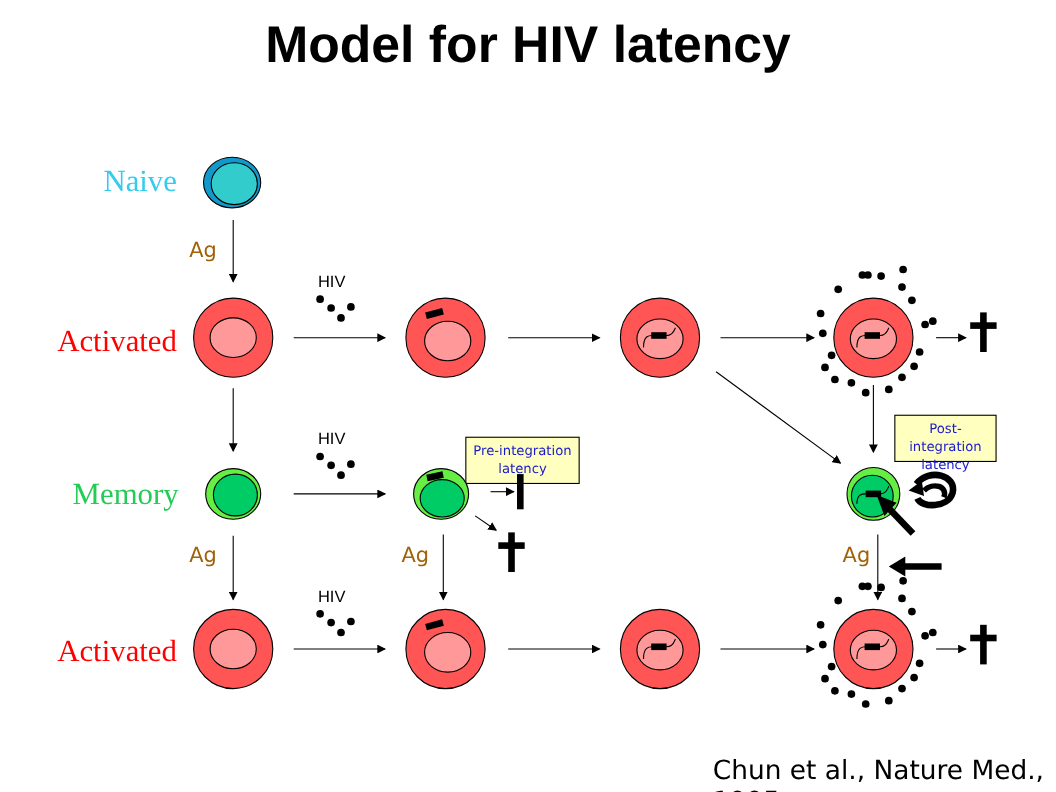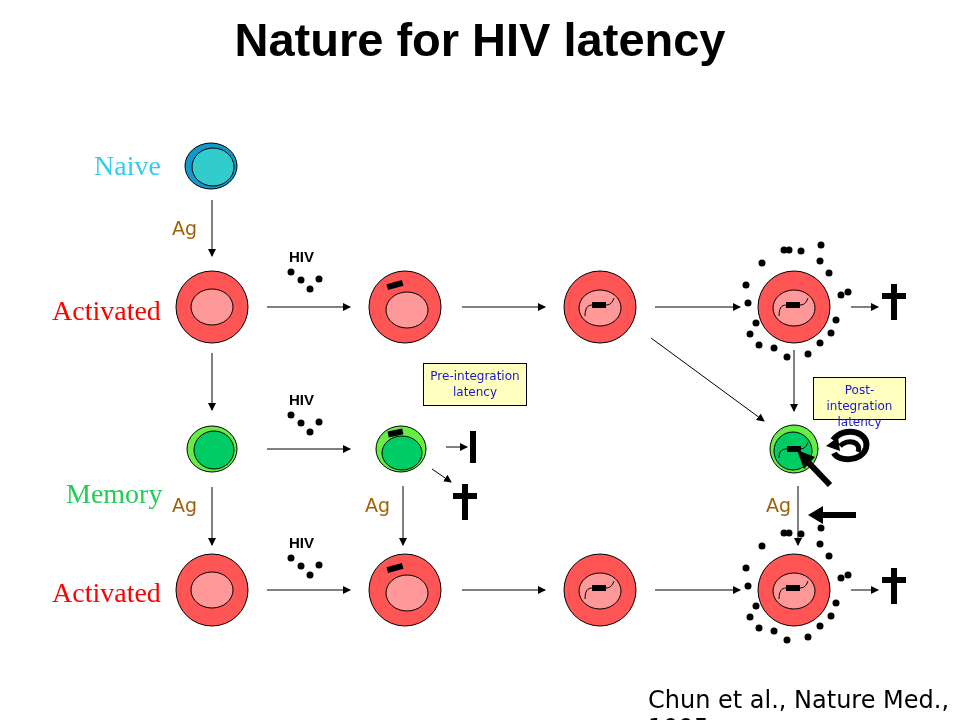--- a/index.html
+++ b/index.html
@@ -1,44 +1,44 @@
 <!DOCTYPE html>
 <html><head>
 <meta charset="utf-8">
 <style>
   html, body { margin: 0; padding: 0; background: #ffffff; }
   body { width: 960px; height: 720px; position: relative; overflow: hidden; font-family: "Liberation Sans", sans-serif; }
   .title { position: absolute; left: 0; top: 12px; width: 960px; text-align: center; font-size: 47px; font-weight: bold; color: #000; font-family: "Liberation Sans", sans-serif; }
   .row-label { position: absolute; font-size: 28px; font-family: Liberation Serif, serif; }
   .ag { position: absolute; font-size: 19px; color: #a16207; font-family: "DejaVu Sans", sans-serif; }
-  .hiv { position: absolute; font-size: 15px; font-weight: bold; color: #000; font-family: "Liberation Sans", sans-serif; }
+  .hiv { position: absolute; font-size: 15px; font-weight: normal; color: #000; font-family: "Liberation Sans", sans-serif; }
   .note { position: absolute; background: #ffffc0; border: 1px solid #000; color: #1a1acc; font-size: 12px; text-align: center; line-height: 16px; padding: 4px 2px; box-sizing: border-box; font-family: "DejaVu Sans", sans-serif; }
   .cite { position: absolute; left: 648px; top: 686px; font-size: 24px; color: #000; font-family: "DejaVu Sans", sans-serif; }
   svg#diagram { position: absolute; left: 0; top: 0; }
 </style>
 </head>
 <body>
 
-<div class="title">Nature for HIV latency</div>
+<div class="title">Model for HIV latency</div>
 
 <div class="row-label" style="left:94px;top:150px;color:#33ccee;">Naive</div>
 <div class="row-label" style="left:52px;top:295px;color:#ff0000;">Activated</div>
-<div class="row-label" style="left:66px;top:434px;color:#22cc55;margin-top:44px;">Memory</div>
+<div class="row-label" style="left:66px;top:434px;color:#22cc55;">Memory</div>
 <div class="row-label" style="left:52px;top:577px;color:#ff0000;">Activated</div>
 
 <div class="ag" style="left:172px;top:217px;">Ag</div>
 <div class="ag" style="left:172px;top:494px;">Ag</div>
 <div class="ag" style="left:365px;top:494px;">Ag</div>
 <div class="ag" style="left:766px;top:494px;">Ag</div>
 
 <div class="hiv" style="left:289px;top:248px;">HIV</div>
 <div class="hiv" style="left:289px;top:391px;">HIV</div>
 <div class="hiv" style="left:289px;top:534px;">HIV</div>
 
-<div class="note" style="left:423px;top:363px;width:104px;height:43px;">Pre-integration latency</div>
+<div class="note" style="left:423px;top:397px;width:104px;height:43px;">Pre-integration latency</div>
 <div class="note" style="left:813px;top:377px;width:93px;height:43px;">Post-integration latency</div>
 
 <svg id="diagram" width="960" height="720">
   <defs>
     <marker id="ah" markerWidth="8" markerHeight="8" refX="7" refY="4" orient="auto" markerUnits="userSpaceOnUse">
       <path d="M0,0 L8,4 L0,8 Z" fill="#000"></path>
     </marker>
   </defs>
 
   <g>

